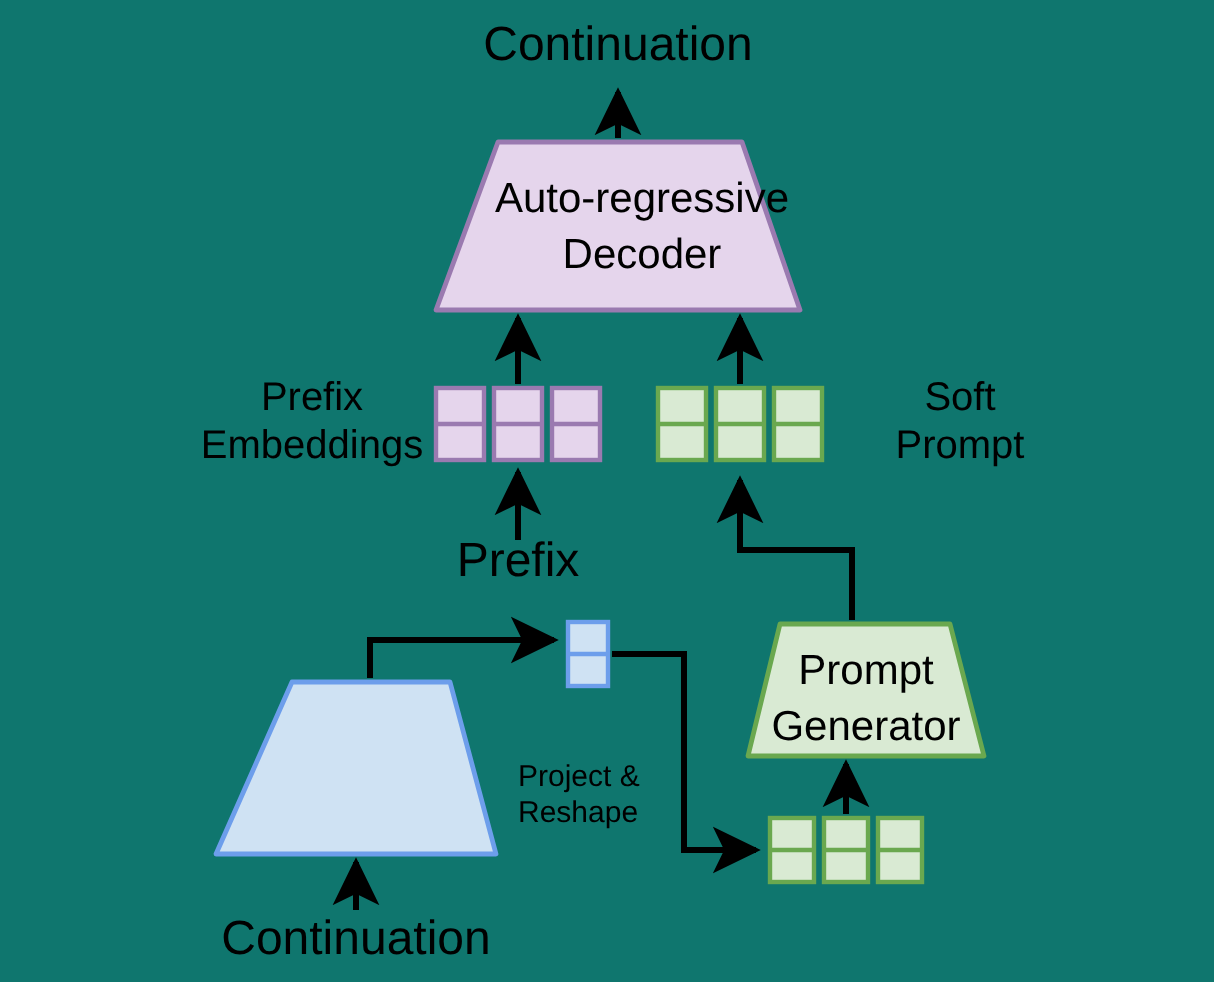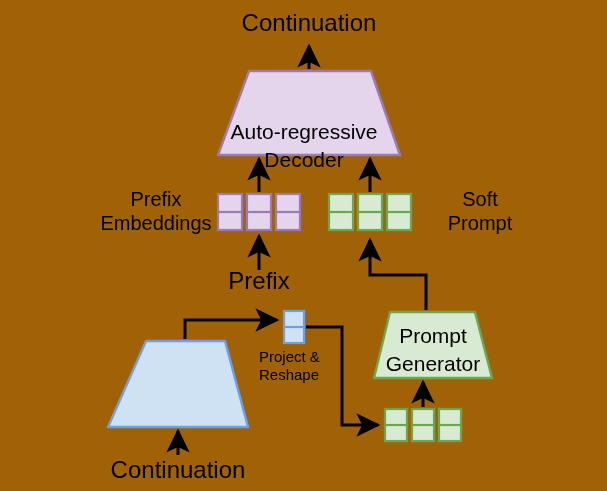--- a/index.html
+++ b/index.html
@@ -4,21 +4,21 @@
 <style>
   html, body {
     margin: 0;
     padding: 0;
     background: #ffffff;
   }
   #canvas {
     position: relative;
     width: 607px;
     height: 491px;
-    background: #a16207;
+    background: #0f766e;
     font-family: "Liberation Sans", sans-serif;
     overflow: hidden;
   }
   #svg-layer {
     position: absolute;
     left: 0;
     top: 0;
     width: 607px;
     height: 491px;
   }
@@ -126,33 +126,33 @@
 
     <path d="M 306,327 L 342,327 L 342,425 L 378,425" fill="none" stroke="#000000" stroke-width="3" stroke-linejoin="miter" marker-end="url(#arrowhead)"></path>
 
     <line x1="423" y1="407" x2="423" y2="382" stroke="#000000" stroke-width="3" marker-end="url(#arrowhead)"></line>
 
     <line x1="178" y1="455" x2="178" y2="431" stroke="#000000" stroke-width="3" marker-end="url(#arrowhead)"></line>
   </svg>
 
   <div class="lbl t-title" style="left:199px; top:9px; width:220px;">Continuation</div>
 
-  <div class="shape-text t-node" style="left:216px; top:86px; width:176px;margin-top:32px;">Auto-regressive
+  <div class="shape-text t-node" style="left:233px; top:86px; width:176px;">Auto-regressive
 Decoder</div>
 
   <div class="lbl t-side" style="left:96px; top:188px; width:120px;">Prefix
 Embeddings</div>
 
   <div class="lbl t-side" style="left:434px; top:188px; width:92px;">Soft
 Prompt</div>
 
   <div class="lbl t-title" style="left:209px; top:267px; width:100px;">Prefix</div>
 
 
   <div class="shape-text t-node" style="left:370px; top:322px; width:126px;">Prompt
 Generator</div>
 
-  <div class="lbl t-small" style="left:259px; top:348px; width:96px; text-align:left;">Project &amp;
+  <div class="lbl t-small" style="left:259px; top:380px; width:96px; text-align:left;">Project &amp;
 Reshape</div>
 
   <div class="lbl t-title" style="left:68px; top:456px; width:220px;">Continuation</div>
 
 </div>
 
 </body></html>

